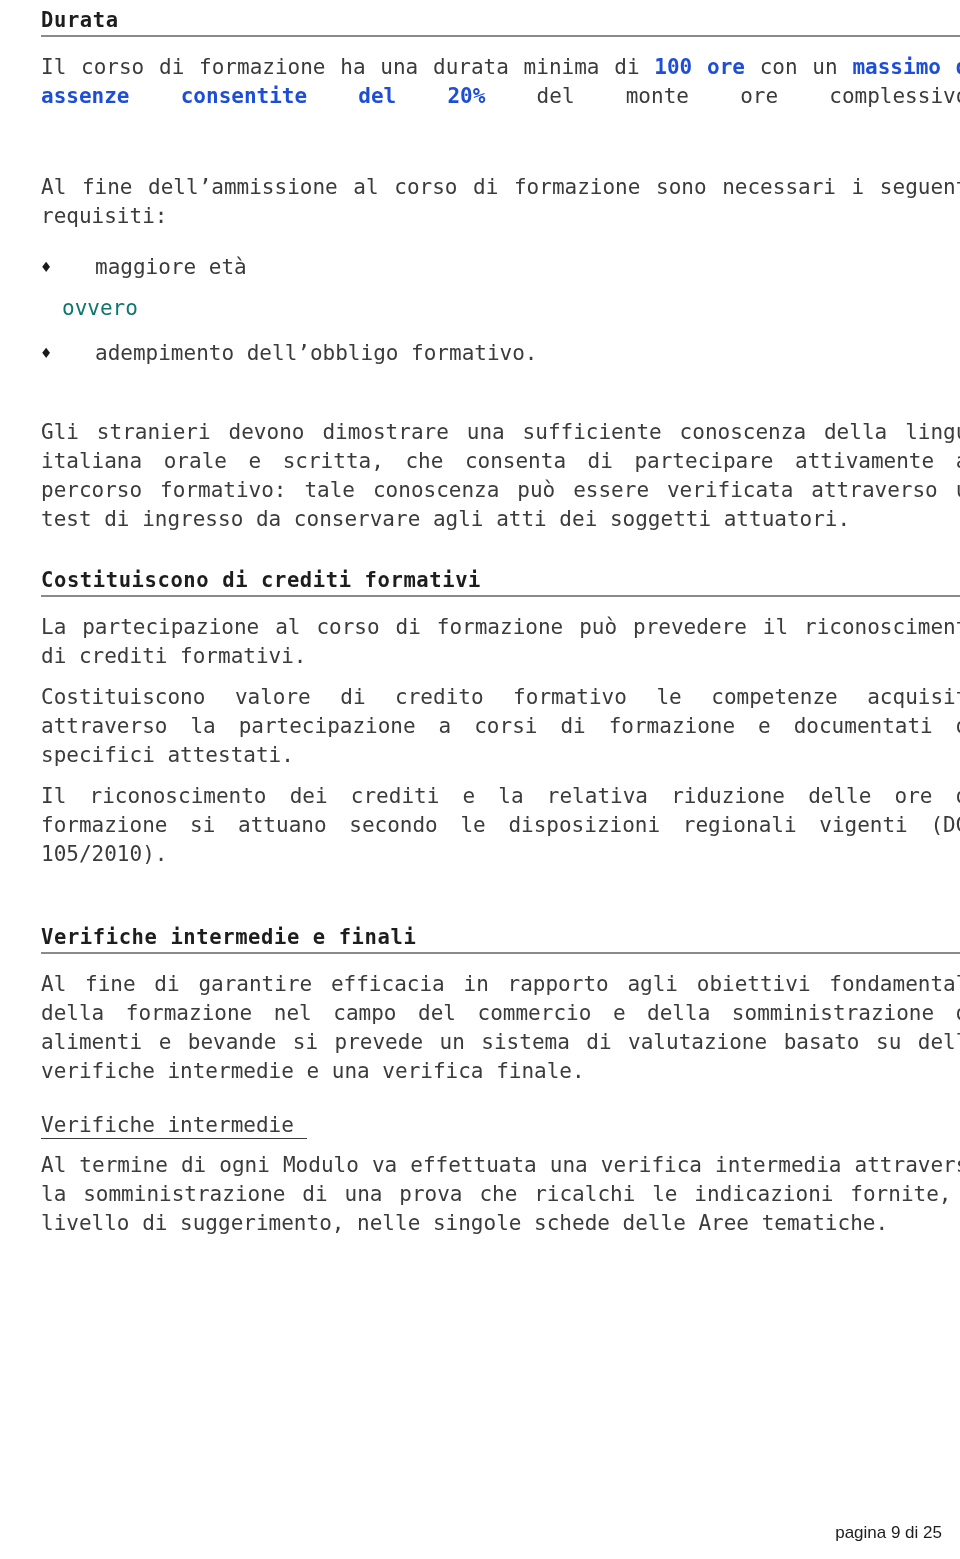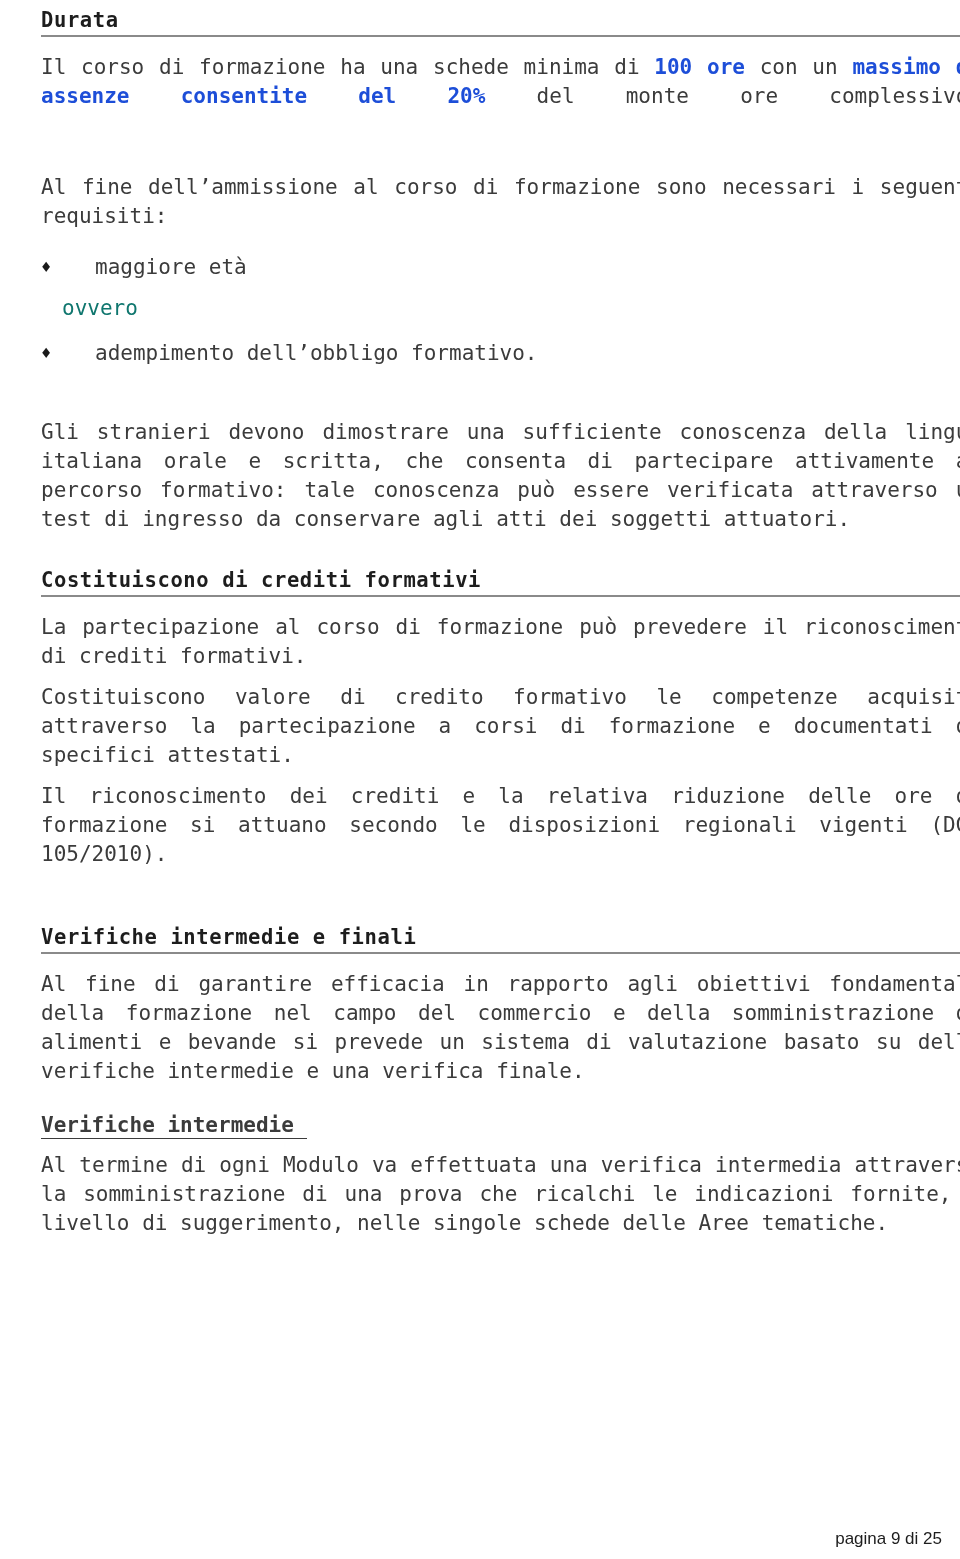--- a/index.html
+++ b/index.html
@@ -35,21 +35,21 @@
     letter-spacing: 0.6px;
     color: #1d1d1d;
     border-bottom: 2px solid #8a8a8a;
     padding-bottom: 3px;
     margin: 0;
     white-space: pre;
   }
 
   .sub-heading {
     font-family: "DejaVu Sans Mono", "Liberation Mono", monospace;
-    font-weight: bold;
+    font-weight: normal;
     font-size: 21px;
     line-height: 26px;
     color: #3b3b3b;
     margin: 0;
     display: inline-block;
     border-bottom: 1.5px solid #3b3b3b;
     white-space: pre;
   }
 
   
@@ -102,38 +102,38 @@
   .sp-22 { height: 22px; }
   .sp-26 { height: 26px; }
   .sp-34 { height: 34px; }
   .sp-44 { height: 44px; }
   .sp-50 { height: 50px; }
 
   
   .footer {
     position: absolute;
     right: 18px;
-    bottom: 10px;
+    bottom: 16px;
     font-family: "Liberation Sans", "DejaVu Sans", sans-serif;
     font-size: 17px;
     line-height: 20px;
     color: #1d1d1d;
     white-space: pre;
   }
 </style>
 </head>
 <body>
 
 <div class="page">
 
   <h2 class="sec-heading">Durata</h2>
 
   <div class="sp-16"></div>
 
-  <p class="body justify-all"><span>Il corso di formazione ha una schede minima di </span><b>100 ore</b><span> con un </span><b>massimo di assenze consentite del 20%</b><span> del monte ore complessivo.</span></p>
+  <p class="body justify-all"><span>Il corso di formazione ha una durata minima di </span><b>100 ore</b><span> con un </span><b>massimo di assenze consentite del 20%</b><span> del monte ore complessivo.</span></p>
 
   <div class="sp-44"></div>
 
 
   <div class="sp-18"></div>
 
   <p class="body">Al fine dell’ammissione al corso di formazione sono necessari i seguenti requisiti:</p>
 
   <div class="sp-22"></div>
 

